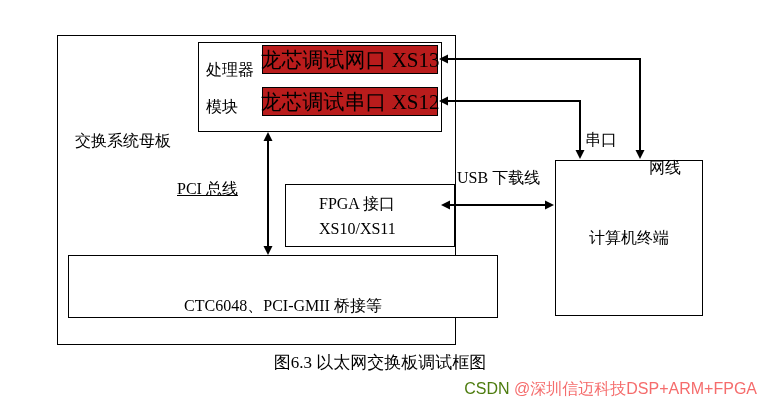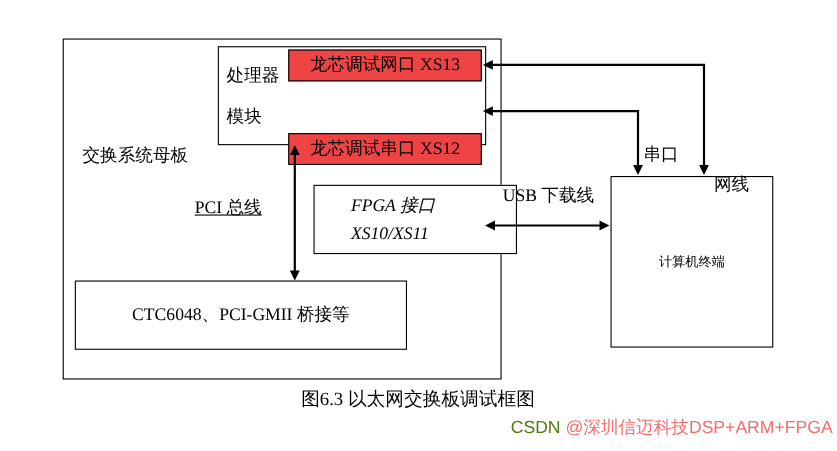--- a/index.html
+++ b/index.html
@@ -25,42 +25,41 @@
     font-size:16px;
     white-space:nowrap;
     color:#000;
   }
   .outer-board   { left:57px;  top:35px;  width:399px; height:310px; }
   .processor-box { left:198px; top:42px;  width:244px; height:90px; }
   .proc-label    { position:absolute; left:7px; top:8px; font-size:16px; line-height:37px; }
   .xs-box {
     position:absolute;
     border:1.5px solid #000;
-    background:#ef4444;
+    background:#b91c1c;
     left:262px; width:176px; height:29px;
     display:flex; align-items:center; justify-content:center;
-    font-size:16px; white-space:nowrap;
+    font-size:21px; white-space:nowrap;
   }
   .xs13 { top:45px; }
-  .xs12 { top:87px;margin-top:34px; }
+  .xs12 { top:87px; }
   .fpga-box {
-    left:285px; top:168px; width:185px; height:63px;
+    left:285px; top:184px; width:170px; height:63px;
     font-size:16px; line-height:25px;
     padding:6px 0 0 33px;
-    font-style:italic;
   }
   .ctc-box {
-    left:68px; top:255px; width:302px; height:63px;
-    display:flex; align-items:center; justify-content:center;
+    left:68px; top:255px; width:430px; height:63px;
+    display:flex; align-items:flex-end; justify-content:center;
     font-size:16px;
   }
   .terminal-box {
     left:555px; top:160px; width:148px; height:156px;
     display:flex; align-items:center; justify-content:center;
-    font-size:12px;
+    font-size:16px;
   }
   .motherboard-lbl { left:75px;  top:131px; }
   .pci-lbl         { left:177px; top:179px;text-decoration:underline; }
   .usb-lbl         { left:457px; top:168px; }
   .serial-lbl      { left:585px; top:130px; }
   .network-lbl     { left:649px; top:130px;margin-top:28px; }
   .caption {
     position:absolute;
     left:20px; top:351px; width:720px;
     text-align:center;

